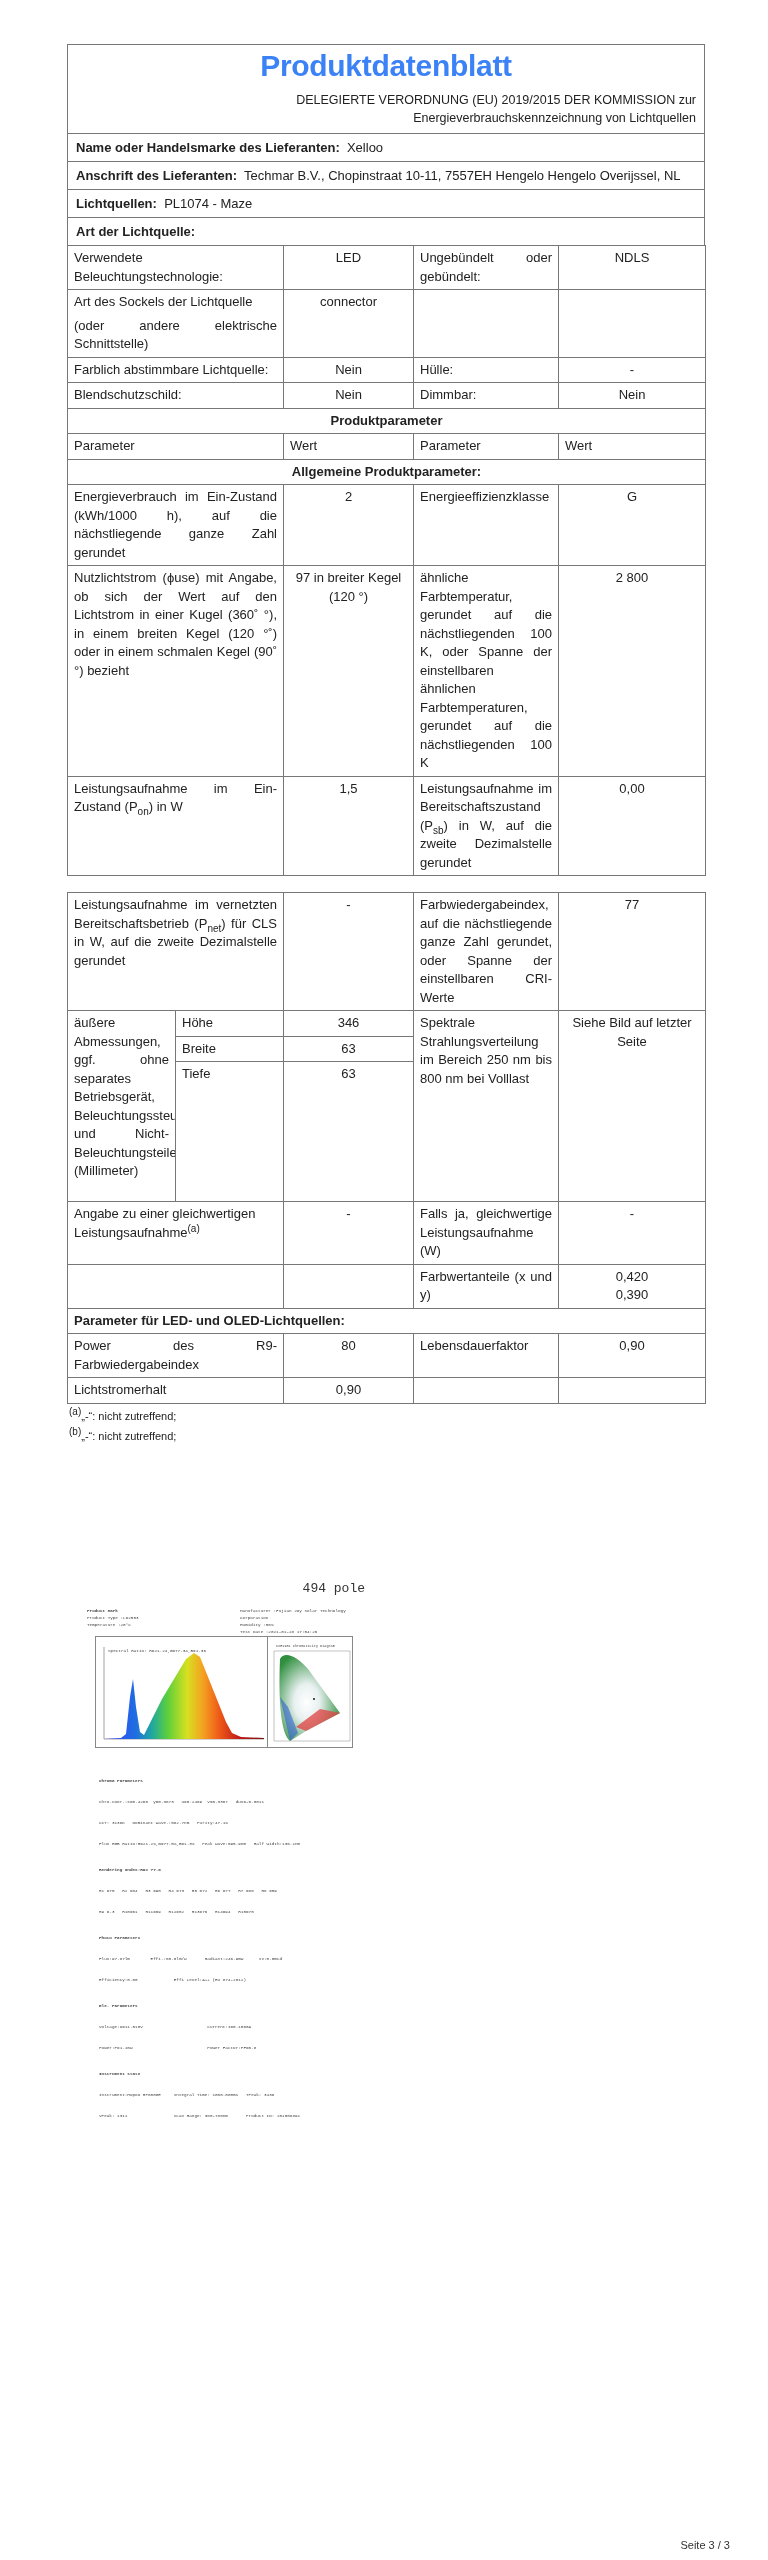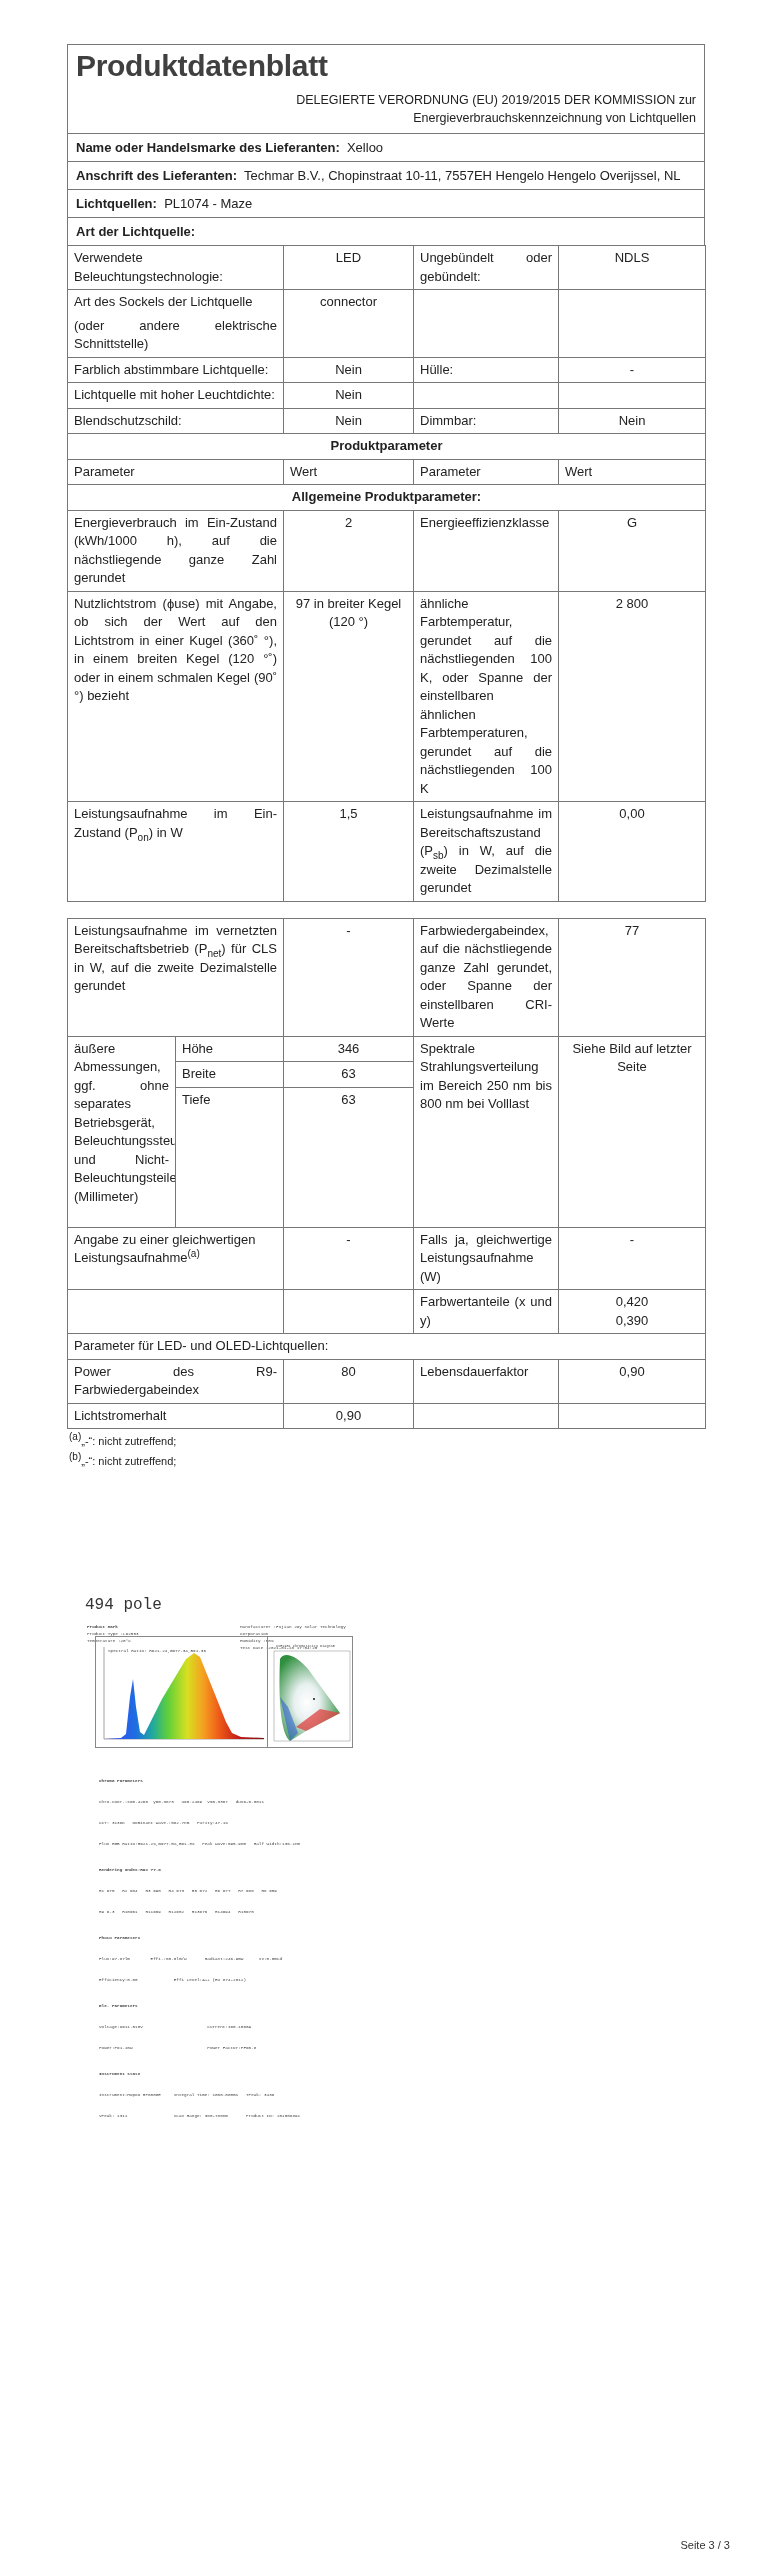--- a/index.html
+++ b/index.html
@@ -1,34 +1,34 @@
 <!DOCTYPE html>
 <html><head>
 <meta charset="utf-8">
 <style>
   * { box-sizing: border-box; margin: 0; padding: 0; }
   html, body { width: 768px; height: 2560px; background: #ffffff; }
   body { position: relative; font-family: "Liberation Sans", sans-serif; color: #222; font-size: 13px; line-height: 18.5px; }
   .page { position: absolute; left: 67px; top: 44px; width: 638px; }
   .title-box { border: 1px solid #777; border-bottom: none; padding: 2px 8px 6px 8px; }
-  .title { font-size: 30px; line-height: 38px; font-weight: bold; color: #404040; letter-spacing: -0.3px; }
+  .title { font-size: 30px; line-height: 38px; font-weight: bold; color: #3b82f6; letter-spacing: -0.3px; text-align: center; }
   .subtitle { font-size: 12.5px; line-height: 18px; margin-top: 6px; text-align: right; }
   .info-row { border: 1px solid #777; border-bottom: none; padding: 4px 8px; font-size: 13px; line-height: 19px; }
   .info-row b { font-weight: bold; }
   table { border-collapse: collapse; width: 638px; table-layout: fixed; }
   td { border: 1px solid #777; vertical-align: top; padding: 3px 6px; font-size: 13px; line-height: 18.5px; }
   td.j { text-align: justify; }
   td.c { text-align: center; margin-top: 15px; }
   td.h { text-align: center; font-weight: bold; }
-  td.bh { font-weight: normal; }
+  td.bh { font-weight: bold; }
   sub, sup { font-size: 10px; line-height: 0; }
   .gap { height: 16px; }
   .footnotes { font-size: 11px; line-height: 20px; margin-top: 2px; padding-left: 2px; }
   .report { position: absolute; left: 85px; top: 1580px; width: 280px; height: 340px; font-family: "Liberation Mono", monospace; color: #444; }
-  .report .rtitle { text-align: left; font-size: 16px; margin-top: 16px; color:#333;}
+  .report .rtitle { text-align: right; font-size: 13px; margin-top: 0px; color:#333;}
   .report .r-small { font-size: 4.3px; line-height: 7px; white-space: pre; }
   .r-head { display: flex; justify-content: space-between; margin-top: 8px; padding-left: 2px; }
   .charts { position: absolute; left: 10px; top: 56px; width: 258px; height: 112px; border: 1px solid #888; display: flex; }
   .spec { width: 172px; height: 110px; border-right: 1px solid #888; position: relative; }
   .cie { width: 85px; height: 110px; position: relative; }
   .r-body { position: absolute; left: 14px; top: 178px; width: 260px; }
   .r-body .sec { margin-top: 5px; font-weight: bold; }
   .page-footer { position: absolute; right: 38px; top: 2536px; font-size: 11px; color: #333; }
 </style>
 </head>
@@ -79,26 +79,20 @@
       </td>
       <td class="c">connector</td>
       <td></td>
       <td></td>
     </tr>
     <tr>
       <td class="j">Farblich abstimmbare Lichtquelle:</td>
       <td class="c">Nein</td>
       <td>Hülle:</td>
       <td class="c">-</td>
-    </tr>
-    <tr>
-      <td class="j">Lichtquelle mit hoher Leuchtdichte:</td>
-      <td class="c">Nein</td>
-      <td></td>
-      <td></td>
     </tr>
     <tr>
       <td>Blendschutzschild:</td>
       <td class="c">Nein</td>
       <td>Dimmbar:</td>
       <td class="c">Nein</td>
     </tr>
     <tr>
       <td colspan="4" class="h">Produktparameter</td>
     </tr>

